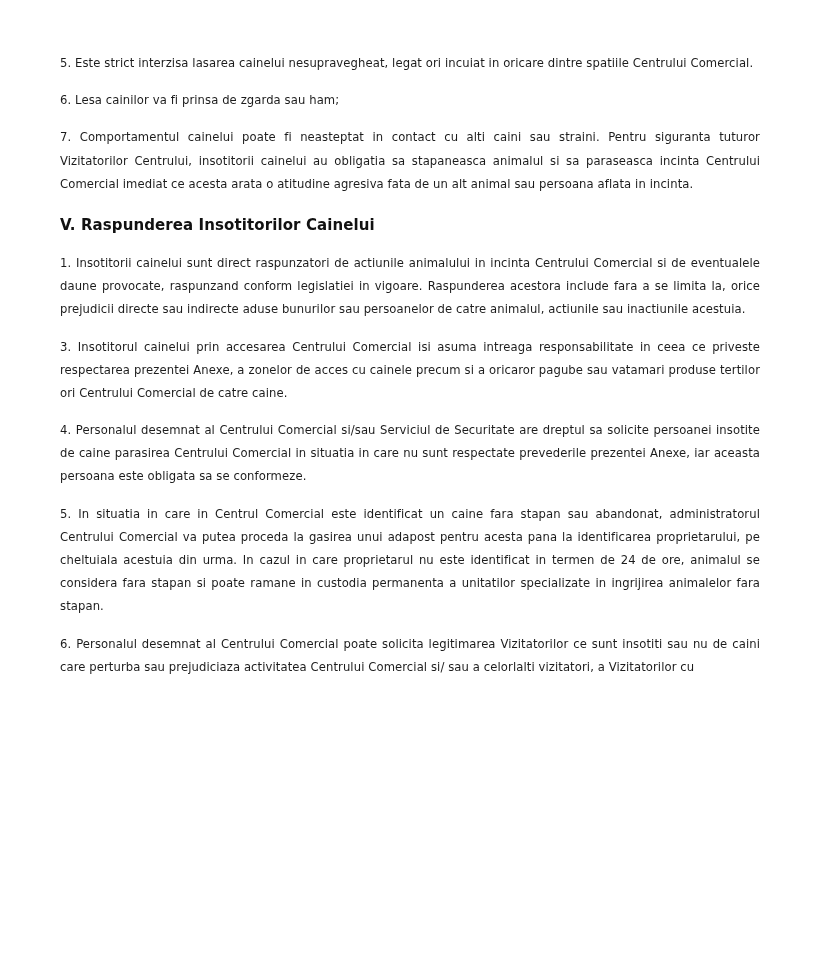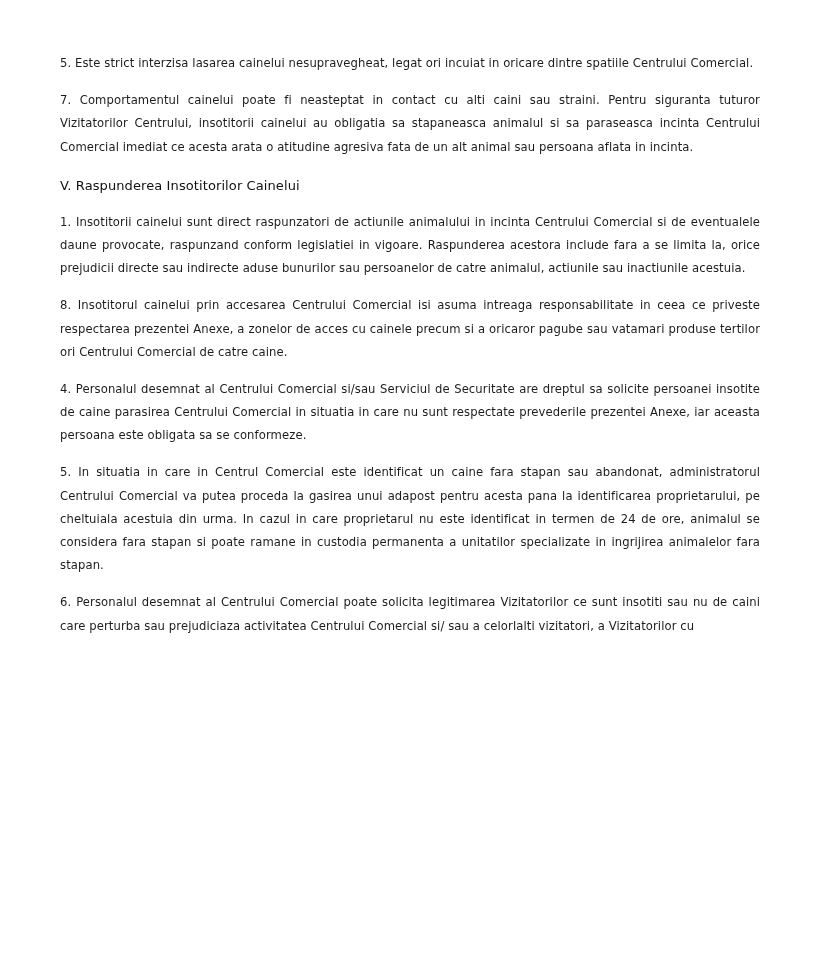--- a/index.html
+++ b/index.html
@@ -28,47 +28,48 @@
     margin: 0 0 14px 0;
     font-size: 11.6px;
     line-height: 2.0;
     text-align: justify;
     text-justify: inter-word;
     color: #1c1c1c;
     letter-spacing: 0.1px;
   }
   p.heading {
     margin: 0 0 12px 0;
-    font-size: 13px;
+    font-size: 15px;
     line-height: 2.0;
-    font-weight: normal;
+    font-weight: bold;
     color: #111111;
     letter-spacing: 0.1px;
     text-align: left;
   }
   p.last {
     margin-bottom: 13px;
   }
 </style>
 </head>
 <body>
 
 <div class="page">
   <div class="doc-body">
 
     <p class="para">5. Este strict interzisa lasarea cainelui nesupravegheat, legat ori incuiat in oricare dintre spatiile Centrului Comercial.</p>
 
+    <p class="para">6. Lesa cainilor va fi prinsa de zgarda sau ham;</p>
 
     <p class="para">7. Comportamentul cainelui poate fi neasteptat in contact cu alti caini sau straini. Pentru siguranta tuturor Vizitatorilor Centrului, insotitorii cainelui au obligatia sa stapaneasca animalul si sa paraseasca incinta Centrului Comercial imediat ce acesta arata o atitudine agresiva fata de un alt animal sau persoana aflata in incinta.</p>
 
     <p class="heading">V. Raspunderea Insotitorilor Cainelui</p>
 
     <p class="para">1. Insotitorii cainelui sunt direct raspunzatori de actiunile animalului in incinta Centrului Comercial si de eventualele daune provocate, raspunzand conform legislatiei in vigoare. Raspunderea acestora include fara a se limita la, orice prejudicii directe sau indirecte aduse bunurilor sau persoanelor de catre animalul, actiunile sau inactiunile acestuia.</p>
 
-    <p class="para">8. Insotitorul cainelui prin accesarea Centrului Comercial isi asuma intreaga responsabilitate in ceea ce priveste respectarea prezentei Anexe, a zonelor de acces cu cainele precum si a oricaror pagube sau vatamari produse tertilor ori Centrului Comercial de catre caine.</p>
+    <p class="para">3. Insotitorul cainelui prin accesarea Centrului Comercial isi asuma intreaga responsabilitate in ceea ce priveste respectarea prezentei Anexe, a zonelor de acces cu cainele precum si a oricaror pagube sau vatamari produse tertilor ori Centrului Comercial de catre caine.</p>
 
     <p class="para">4. Personalul desemnat al Centrului Comercial si/sau Serviciul de Securitate are dreptul sa solicite persoanei insotite de caine parasirea Centrului Comercial in situatia in care nu sunt respectate prevederile prezentei Anexe, iar aceasta persoana este obligata sa se conformeze.</p>
 
 
     <p class="para">5. In situatia in care in Centrul Comercial este identificat un caine fara stapan sau abandonat, administratorul Centrului Comercial va putea proceda la gasirea unui adapost pentru acesta pana la identificarea proprietarului, pe cheltuiala acestuia din urma. In cazul in care proprietarul nu este identificat in termen de 24 de ore, animalul se considera fara stapan si poate ramane in custodia permanenta a unitatilor specializate in ingrijirea animalelor fara stapan.</p>
 
     <p class="para last">6. Personalul desemnat al Centrului Comercial poate solicita legitimarea Vizitatorilor ce sunt insotiti sau nu de caini care perturba sau prejudiciaza activitatea Centrului Comercial si/ sau a celorlalti vizitatori, a Vizitatorilor cu</p>
 
   </div>
 </div>

